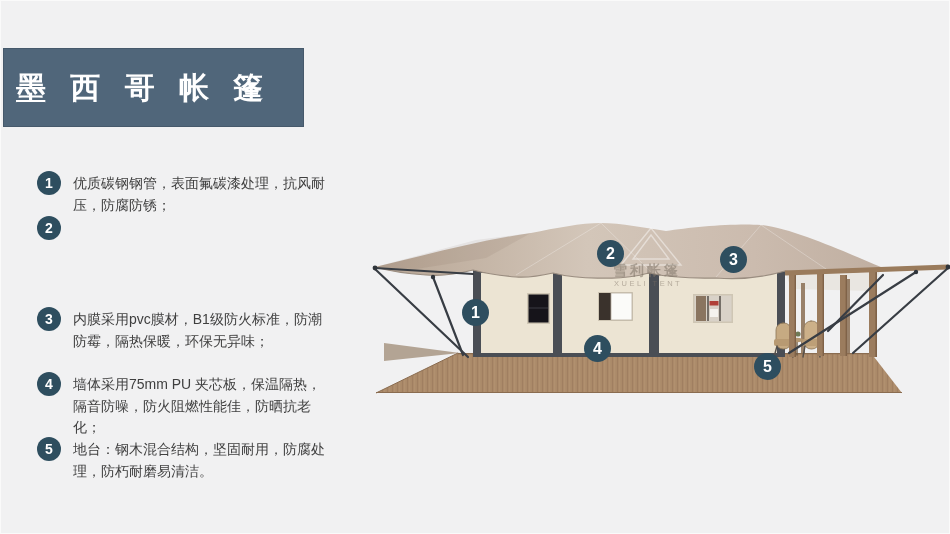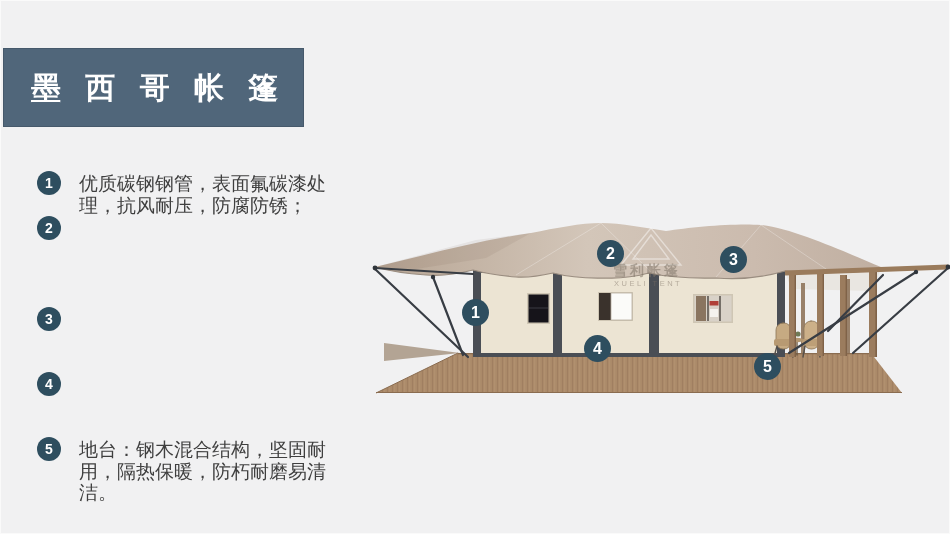--- a/index.html
+++ b/index.html
@@ -3,29 +3,29 @@
 <meta charset="utf-8">
 <style>
   html,body{margin:0;padding:0;}
   body{width:950px;height:534px;overflow:hidden;background:#f1f1f2;
        font-family:"Liberation Sans","DejaVu Sans",sans-serif;position:relative;}
   .slide{position:absolute;inset:0;background:#f1f1f2;border:1px solid #fafafa;}
 
   
   .title-bar{position:absolute;left:2px;top:47px;width:301px;height:79px;
              background:#50667a;border:1px solid #46596b;box-sizing:border-box;}
-  .title-bar .txt{display:block;line-height:77px;padding-left:27px;color:#ffffff;
+  .title-bar .txt{display:block;line-height:77px;padding-left:12px;color:#ffffff;
                   font-size:30px;font-weight:bold;letter-spacing:8px;white-space:nowrap;}
 
   
   .feat{position:absolute;left:36px;width:310px;display:flex;align-items:flex-start;}
   .feat .badge{flex:0 0 24px;width:24px;height:24px;border-radius:50%;background:#2e4e5f;
                color:#fff;font-size:14px;font-weight:bold;text-align:center;line-height:24px;
                margin-top:-2px;}
-  .feat .txt{margin-left:18px;width:252px;font-size:19px;line-height:21.5px;color:#3f3f3f;}
+  .feat .txt{margin-left:12px;width:252px;font-size:14px;line-height:21.5px;color:#3f3f3f;}
   .feat-1{top:172px;} .feat-2{top:217px;} .feat-3{top:308px;} .feat-4{top:373px;} .feat-5{top:438px;}
 
   
   .tent-wrap{position:absolute;left:355px;top:212px;width:595px;height:197px;}
 
   
   .callout{position:absolute;width:27px;height:27px;border-radius:50%;background:#2e4e5f;
            color:#fff;font-size:16px;font-weight:bold;text-align:center;line-height:27px;}
   .co-1{left:461px;top:298px;} .co-2{left:596px;top:239px;} .co-3{left:719px;top:245px;}
   .co-4{left:583px;top:334px;} .co-5{left:753px;top:352px;}
@@ -44,27 +44,29 @@
 
   <div class="feat feat-1">
     <div class="badge">1</div>
     <div class="txt">优质碳钢钢管，表面氟碳漆处理，抗风耐压，防腐防锈；</div>
   </div>
   <div class="feat feat-2">
     <div class="badge">2</div>
   </div>
   <div class="feat feat-3">
     <div class="badge">3</div>
+    <div class="txt">内膜采用pvc膜材，B1级防火标准，防潮防霉，隔热保暖，环保无异味；</div>
   </div>
   <div class="feat feat-4">
     <div class="badge">4</div>
+    <div class="txt">墙体采用75mm PU 夹芯板，保温隔热，隔音防噪，防火阻燃性能佳，防晒抗老化；</div>
   </div>
   <div class="feat feat-5">
     <div class="badge">5</div>
-    <div class="txt">地台：钢木混合结构，坚固耐用，隔热保暖，防朽耐磨易清洁。</div>
+    <div class="txt">地台：钢木混合结构，坚固耐用，防腐处理，防朽耐磨易清洁。</div>
   </div>
 
   <div class="tent-wrap">
     <svg width="595" height="197" viewBox="0 0 595 197">
       <defs>
         <linearGradient id="roofg" x1="0" y1="0" x2="1" y2="0">
           <stop offset="0" stop-color="#b7a594"></stop>
           <stop offset="0.42" stop-color="#d3c6b9"></stop>
           <stop offset="0.75" stop-color="#cbbbae"></stop>
           <stop offset="1" stop-color="#c0afa1"></stop>

